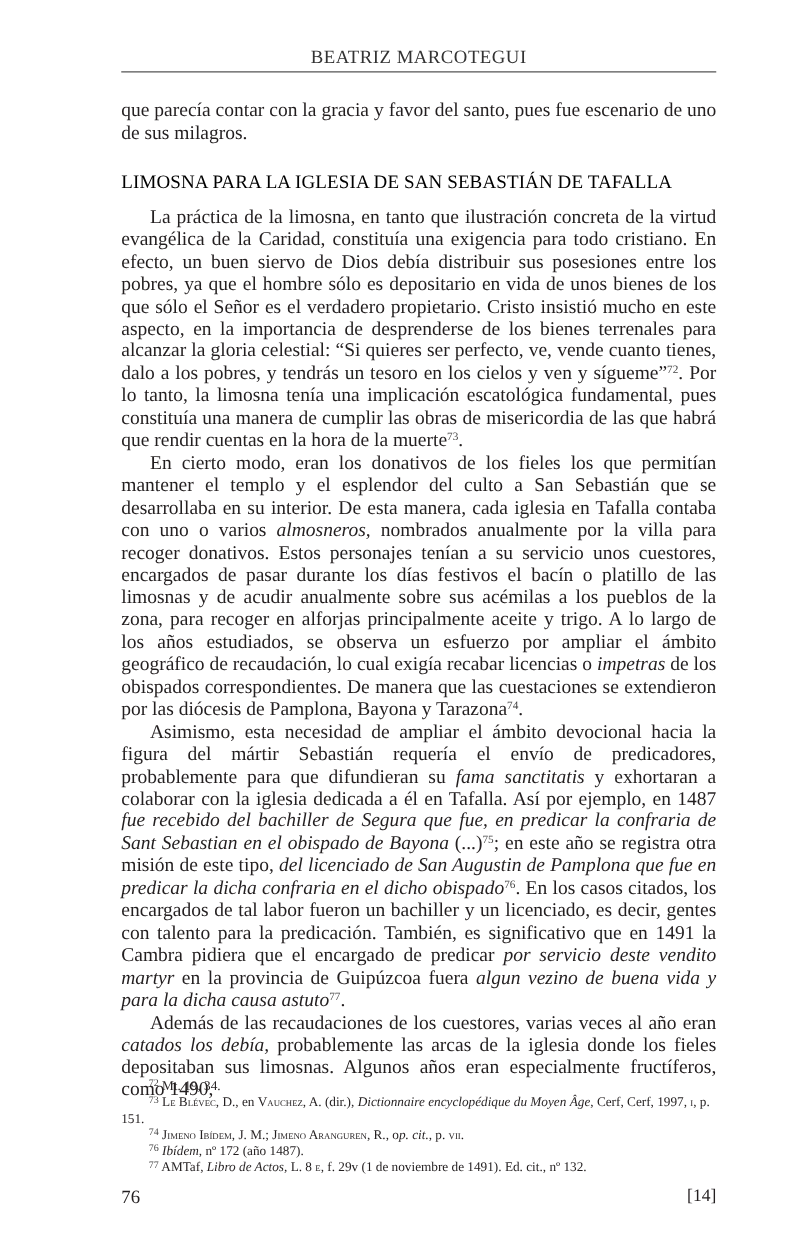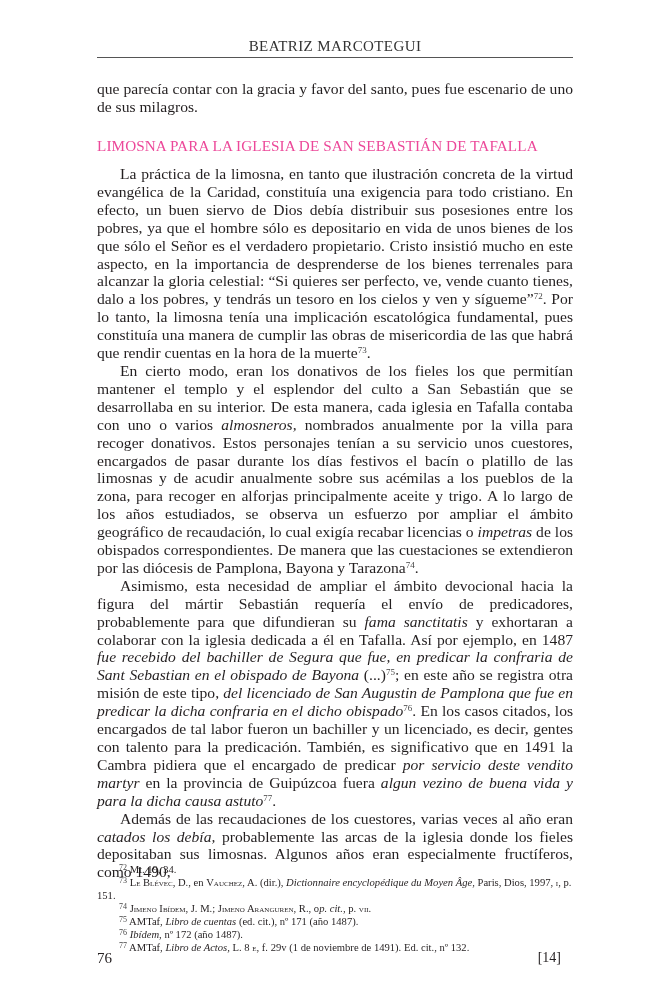--- a/index.html
+++ b/index.html
@@ -7,29 +7,29 @@
          font-family: "Liberation Serif", "DejaVu Serif", serif; color: #231f20; }
   .running-head { position: absolute; left: 97px; top: 38px; width: 476px;
                   text-align: center; font-size: 15px; letter-spacing: 0.4px; color: #333; }
   .head-rule { position: absolute; left: 97px; top: 57px; width: 476px; height: 0;
                border-top: 1px solid #555; }
   .body-text { position: absolute; left: 97px; width: 476px; font-size: 15.6px;
                line-height: 17.9px; text-align: justify; }
   .body-text p { margin: 0; }
   .body-text p.indent { text-indent: 23px; }
   .section-heading { position: absolute; left: 97px; top: 137px; width: 480px;
-                     font-size: 15.2px; color: #ec4899; letter-spacing: 0.1px; white-space: nowrap; }
+                     font-size: 15.2px; color: #000000; letter-spacing: 0.1px; white-space: nowrap; }
   sup { font-size: 9px; line-height: 0; vertical-align: 5px; color: #444; }
   .footnotes { position: absolute; left: 97px; top: 863px; width: 476px;
                font-size: 10.6px; line-height: 13px; color: #231f20; }
   .fn { margin: 0; text-indent: 22px; }
   .fn sup { font-size: 8px; vertical-align: 3px; }
   .sc { font-variant: small-caps; }
   .folio-left { position: absolute; left: 97px; top: 950px; font-size: 15px; }
-  .folio-right { position: absolute; right: 84px; top: 950px; font-size: 14px; }
+  .folio-right { position: absolute; right: 72px; top: 950px; font-size: 14px; }
   i { font-style: italic; text-align: right; }
 </style>
 </head>
 <body>
 
 <div class="running-head">BEATRIZ MARCOTEGUI</div>
 <div class="head-rule"></div>
 
 <div class="body-text" style="top:80px;">
   <p>que parecía contar con la gracia y favor del santo, pues fue escenario de uno de sus milagros.</p>
@@ -43,25 +43,24 @@
   <p class="indent"><span>En cierto modo, eran los donativos de los fieles los que permitían mantener el templo y el esplendor del culto a San Sebastián que se desarrollaba en su interior. De esta manera, cada iglesia en Tafalla contaba con uno o varios </span><i>almosneros,</i><span> nombrados anualmente por la villa para recoger donativos. Estos personajes tenían a su servicio unos cuestores, encargados de pasar durante los días festivos el bacín o platillo de las limosnas y de acudir anualmente sobre sus acémilas a los pueblos de la zona, para recoger en alforjas principalmente aceite y trigo. A lo largo de los años estudiados, se observa un esfuerzo por ampliar el ámbito geográfico de recaudación, lo cual exigía recabar licencias o </span><i>impetras</i><span> de los obispados correspondientes. De manera que las cuestaciones se extendieron por las diócesis de Pamplona, Bayona y Tarazona</span><sup>74</sup><span>.</span></p>
 
   <p class="indent"><span>Asimismo, esta necesidad de ampliar el ámbito devocional hacia la figura del mártir Sebastián requería el envío de predicadores, probablemente para que difundieran su </span><i>fama sanctitatis</i><span> y exhortaran a colaborar con la iglesia dedicada a él en Tafalla. Así por ejemplo, en 1487 </span><i>fue recebido del bachiller de Segura que fue, en predicar la confraria de Sant Sebastian en el obispado de Bayona</i><span> (...)</span><sup>75</sup><span>; en este año se registra otra misión de este tipo, </span><i>del licenciado de San Augustin de Pamplona que fue en predicar la dicha confraria en el dicho obispado</i><sup>76</sup><span>. En los casos citados, los encargados de tal labor fueron un bachiller y un licenciado, es decir, gentes con talento para la predicación. También, es significativo que en 1491 la Cambra pidiera que el encargado de predicar </span><i>por servicio deste vendito martyr</i><span> en la provincia de Guipúzcoa fuera </span><i>algun vezino de buena vida y para la dicha causa astuto</i><sup>77</sup><span>.</span></p>
 
   <p class="indent"><span>Además de las recaudaciones de los cuestores, varias veces al año eran </span><i>catados los debía,</i><span> probablemente las arcas de la iglesia donde los fieles depositaban sus limosnas. Algunos años eran especialmente fructíferos, como 1490,</span></p>
 </div>
 
 <div class="footnotes">
   <p class="fn"><sup>72</sup> <span>Mt. 19, 34.</span></p>
 
-  <p class="fn"><sup>73</sup> <span class="sc">Le Blévec</span><span>, D., en </span><span class="sc">Vauchez</span><span>, A. (dir.), </span><i>Dictionnaire encyclopédique du Moyen Âge</i><span>, Paris, Dios, 1997, </span><span class="sc">i</span><span>, p. 151.</span></p>
+  <p class="fn"><sup>73</sup> <span class="sc">Le Blévec</span><span>, D., en </span><span class="sc">Vauchez</span><span>, A. (dir.), </span><i>Dictionnaire encyclopédique du Moyen Âge</i><span>, Cerf, Cerf, 1997, </span><span class="sc">i</span><span>, p. 151.</span></p>
 
   <p class="fn"><sup>74</sup> <span class="sc">Jimeno Ibídem</span><span>, J. M.; </span><span class="sc">Jimeno Aranguren</span><span>, R., o</span><i>p. cit.</i><span>, p. </span><span class="sc">vii</span><span>.</span></p>
 
-  <p class="fn"><sup>75</sup> <span>AMTaf, </span><i>Libro de cuentas</i><span> (ed. cit.), nº 171 (año 1487).</span></p>
 
   <p class="fn"><sup>76</sup> <i>Ibídem</i><span>, nº 172 (año 1487).</span></p>
 
   <p class="fn"><sup>77</sup> <span>AMTaf, </span><i>Libro de Actos,</i><span> L. 8 </span><span class="sc">e</span><span>, f. 29v (1 de noviembre de 1491). Ed. cit., nº 132.</span></p>
 </div>
 
 <div class="folio-left">76</div>
 <div class="folio-right">[14]</div>
 
 </body></html>

